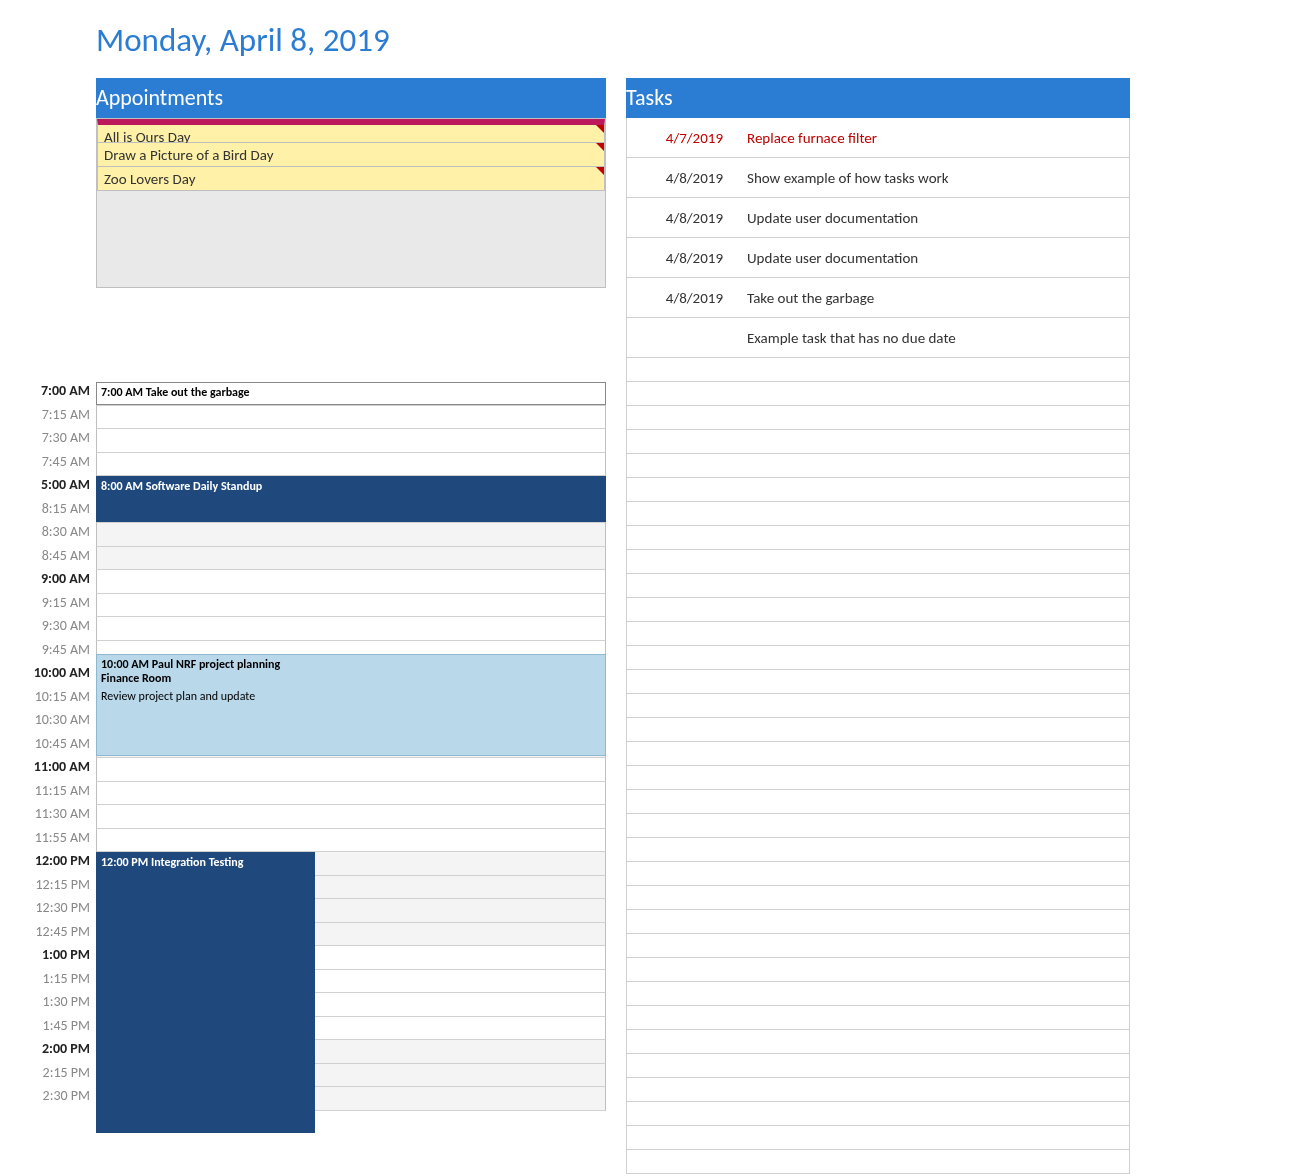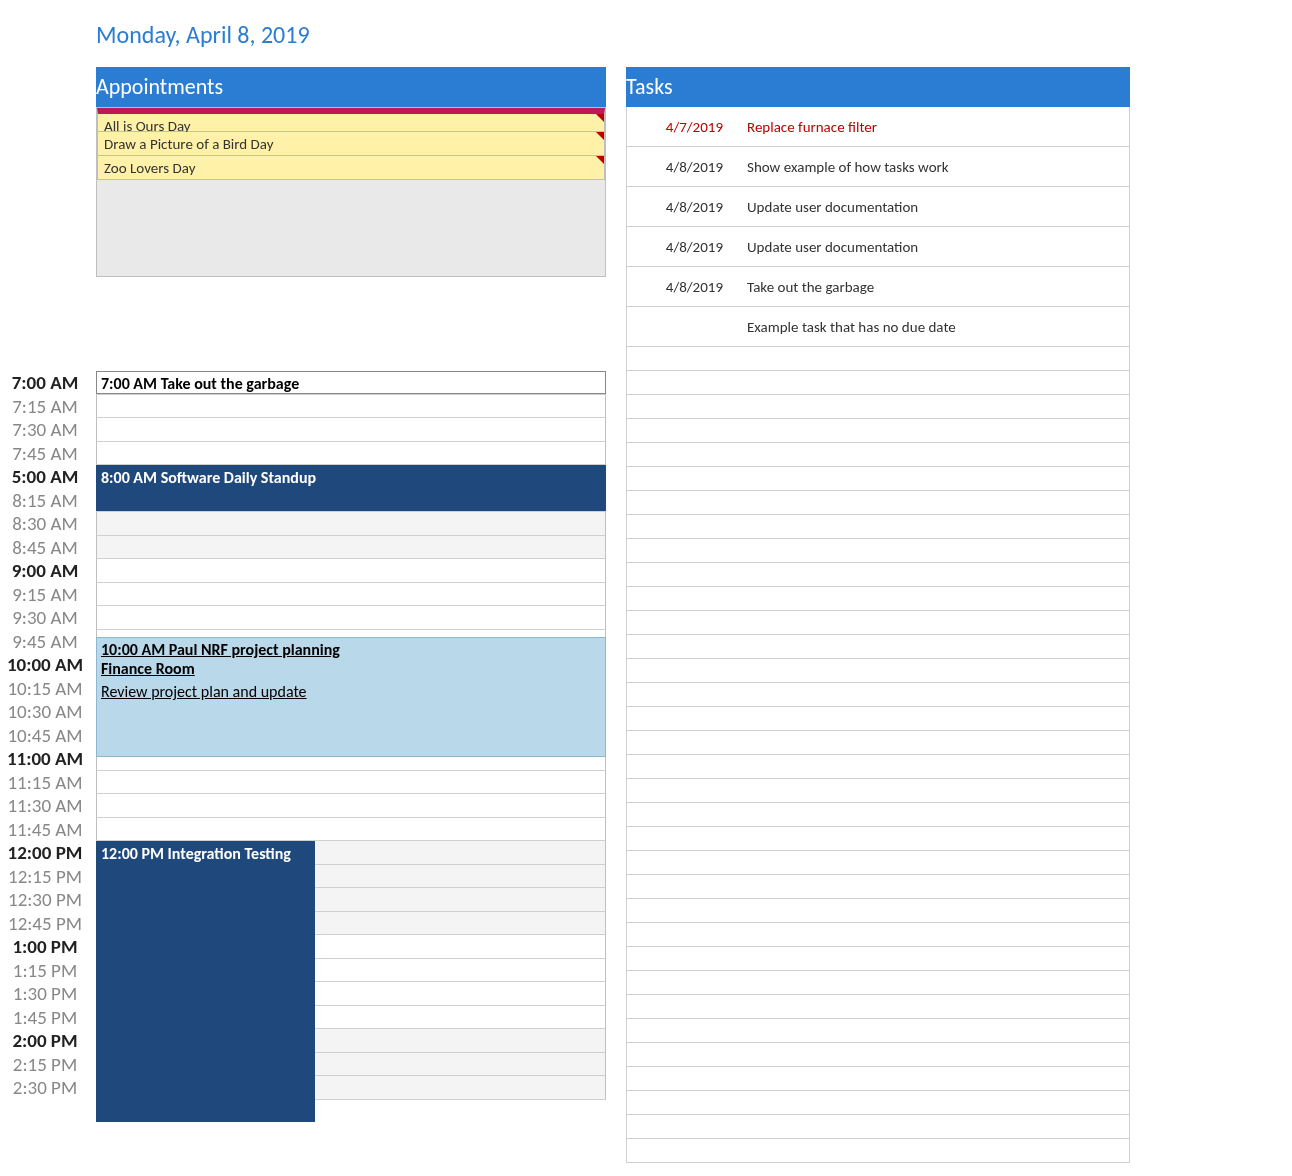--- a/index.html
+++ b/index.html
@@ -8,21 +8,21 @@
     background: #ffffff;
     font-size: 14px;
     color: #333;
     padding: 0;
   }
   .page {
     display: flex;
     flex-direction: column;
   }
   .page-title {
-    font-size: 24px;
+    font-size: 33px;
     font-weight: 300;
     color: #2b7cd3;
     padding: 20px 0 18px 96px;
   }
   .columns {
     display: flex;
   }
   .time-col {
     width: 96px;
   }
@@ -73,23 +73,23 @@
     border-top: 8px solid #c00000;
     border-left: 8px solid transparent;
   }
   .time-labels {
     display: flex;
     flex-direction: column;
   }
   .time-label {
     width: 96px;
     height: 23.5px;
-    text-align: center;
+    text-align: right;
     padding-right: 6px;
-    font-size: 19px;
+    font-size: 14px;
     color: #888;
     border-bottom: 1px solid transparent;
   }
   .time-label.hour {
     font-weight: 700;
     color: #222;
   }
   .slots {
     position: relative;
     width: 510px;
@@ -101,21 +101,21 @@
     border-right: 1px solid #bfbfbf;
     background: #fff;
   }
   .slot.alt {
     background: #f4f4f4;
   }
   .event {
     position: absolute;
     left: 0;
     border: 1px solid #888;
-    font-size: 16px;
+    font-size: 12px;
     font-weight: 700;
     padding: 2px 4px;
     overflow: hidden;
   }
   .event .ev-title { white-space: pre-wrap; }
   .event .ev-loc { font-weight: 700; }
   .event .ev-desc { font-weight: 400; margin-top: 4px; }
   .ev-white { background: #fff; color: #000; }
   .ev-dark  { background: #1f497d; color: #fff; border-color: #1f497d;}
   .ev-light { background: #b9d9eb; color: #000; border-color: #8eb8d0;}
@@ -222,21 +222,21 @@
         <div class="time-label">9:15 AM</div>
         <div class="time-label">9:30 AM</div>
         <div class="time-label">9:45 AM</div>
         <div class="time-label hour">10:00 AM</div>
         <div class="time-label">10:15 AM</div>
         <div class="time-label">10:30 AM</div>
         <div class="time-label">10:45 AM</div>
         <div class="time-label hour">11:00 AM</div>
         <div class="time-label">11:15 AM</div>
         <div class="time-label">11:30 AM</div>
-        <div class="time-label">11:45 AM</div>
+        <div class="time-label">11:55 AM</div>
         <div class="time-label hour">12:00 PM</div>
         <div class="time-label">12:15 PM</div>
         <div class="time-label">12:30 PM</div>
         <div class="time-label">12:45 PM</div>
         <div class="time-label hour">1:00 PM</div>
         <div class="time-label">1:15 PM</div>
         <div class="time-label">1:30 PM</div>
         <div class="time-label">1:45 PM</div>
         <div class="time-label hour">2:00 PM</div>
         <div class="time-label">2:15 PM</div>
@@ -273,21 +273,21 @@
         <div class="slot"></div>
         <div class="slot alt"></div>
         <div class="slot alt"></div>
         <div class="slot alt"></div>
         <div class="event ev-white" style="top: 0px; height: 22.5px; width: 100%;">
           <div class="ev-title">7:00 AM Take out the garbage</div>
         </div>
         <div class="event ev-dark" style="top: 94px; height: 46px; width: 100%;">
           <div class="ev-title">8:00 AM Software Daily Standup</div>
         </div>
-        <div class="event ev-light" style="top: 266px; height: 120px; width: 100%; text-decoration: underline;">
+        <div class="event ev-light" style="top: 272px; height: 102px; width: 100%;">
           <div class="ev-title">10:00 AM Paul NRF project planning</div>
           <div class="ev-loc">Finance Room</div>
           <div class="ev-desc">Review project plan and update</div>
         </div>
         <div class="event ev-dark" style="top: 470px; height: 281px; width: 43%;">
           <div class="ev-title">12:00 PM Integration Testing</div>
         </div>
       </div>
     <div class="spacer-col"></div>
     <div class="tasks-col">

